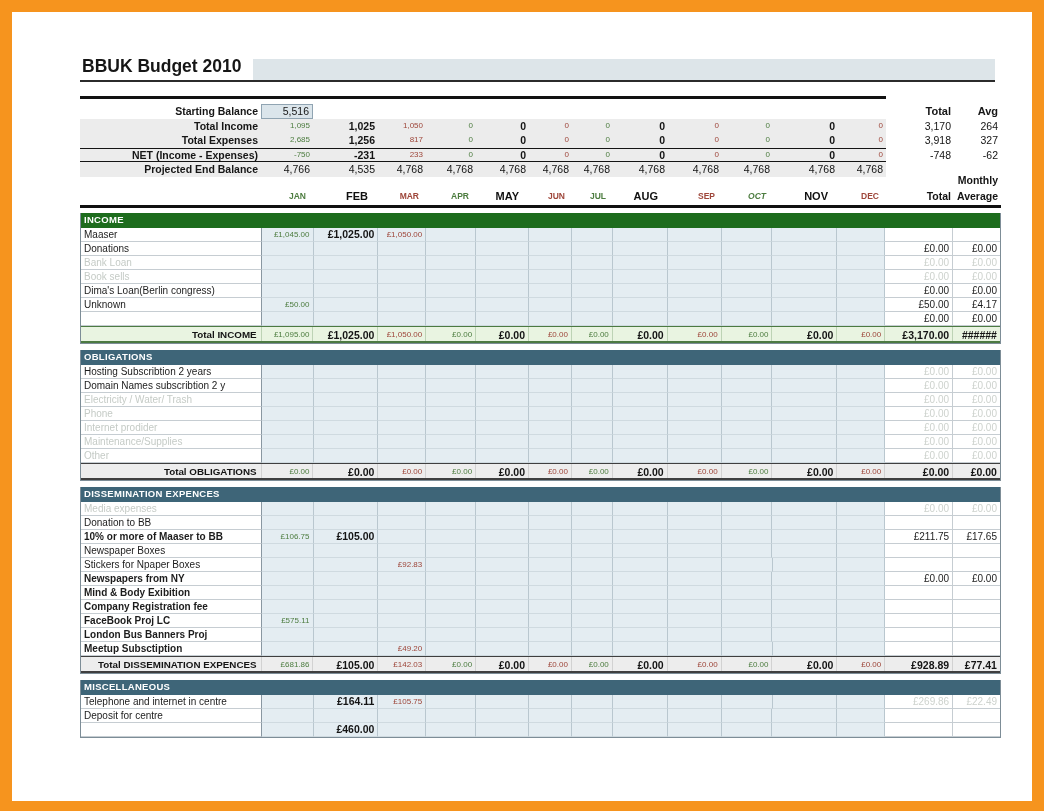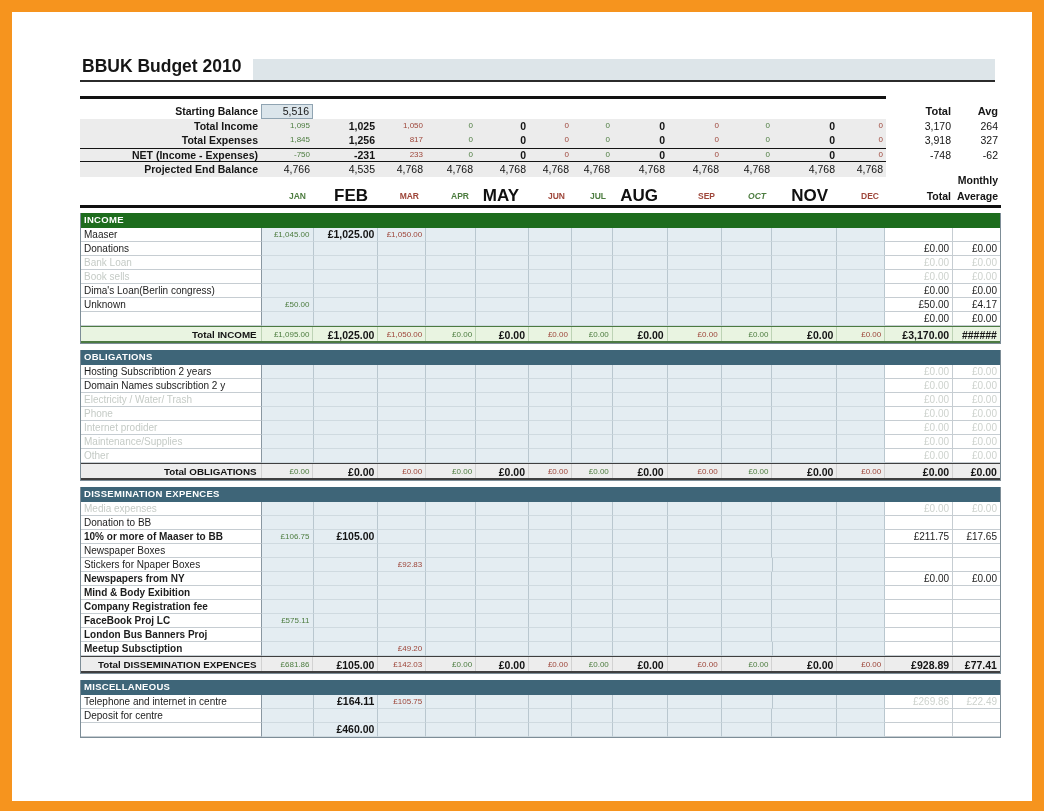--- a/index.html
+++ b/index.html
@@ -32,21 +32,21 @@
   
   .vg { color: #4c7c3f; font-size: 8px; }
   .vr { color: #9e463a; font-size: 8px; }
   .vb { color: #141414; font-weight: bold; font-size: 10.5px; }
   .vp { color: #141414; font-size: 10.5px; }
 
   
   .mhrow1 { display: flex; height: 13px; line-height: 13px; }
   .mhrow2 { display: flex; height: 18px; line-height: 18px; }
   .mh0 { color: #4c7c3f; font-size: 8.5px; font-weight: bold; padding-right: 7px; }
-  .mh1 { color: #101010; font-size: 17px; font-weight: bold; padding-right: 10px; }
+  .mh1 { color: #101010; font-size: 11px; font-weight: bold; padding-right: 10px; }
   .mh2 { color: #9e463a; font-size: 8.5px; font-weight: bold; padding-right: 7px; }
   .hdrTA { font-weight: bold; font-size: 10.5px; color: #141414; }
   .mh-underline { height: 2.5px; background: #101010; width: 921px; }
 
   
   .section { border: 1px solid #7d8d97; border-top: none; margin-bottom: 6px; }
   .secbar { height: 15px; line-height: 14px; color: #ffffff; font-weight: bold; font-size: 9.5px; padding-left: 3px; letter-spacing: .3px; }
   .green .secbar { background: #1d6c1d; }
   .slate .secbar { background: #3e6578; }
 
@@ -111,21 +111,21 @@
           <div class="c num vr" style="width: 54px;">0</div>
           <div class="c num vg" style="width: 51px;">0</div>
           <div class="c num vb" style="width: 65px;">0</div>
           <div class="c num vr" style="width: 48px;">0</div>
           <div class="c num vp" style="width: 68px;">3,170</div>
           <div class="c num vp" style="width: 47px;">264</div>
         </div>
         <div class="srow">
           <div class="sband"></div>
           <div class="c slab" style="width: 181px;">Total Expenses</div>
-          <div class="c num vg" style="width: 52px;">1,845</div>
+          <div class="c num vg" style="width: 52px;">2,685</div>
           <div class="c num vb" style="width: 65px;">1,256</div>
           <div class="c num vr" style="width: 48px;">817</div>
           <div class="c num vg" style="width: 50px;">0</div>
           <div class="c num vb" style="width: 53px;">0</div>
           <div class="c num vr" style="width: 43px;">0</div>
           <div class="c num vg" style="width: 41px;">0</div>
           <div class="c num vb" style="width: 55px;">0</div>
           <div class="c num vr" style="width: 54px;">0</div>
           <div class="c num vg" style="width: 51px;">0</div>
           <div class="c num vb" style="width: 65px;">0</div>

